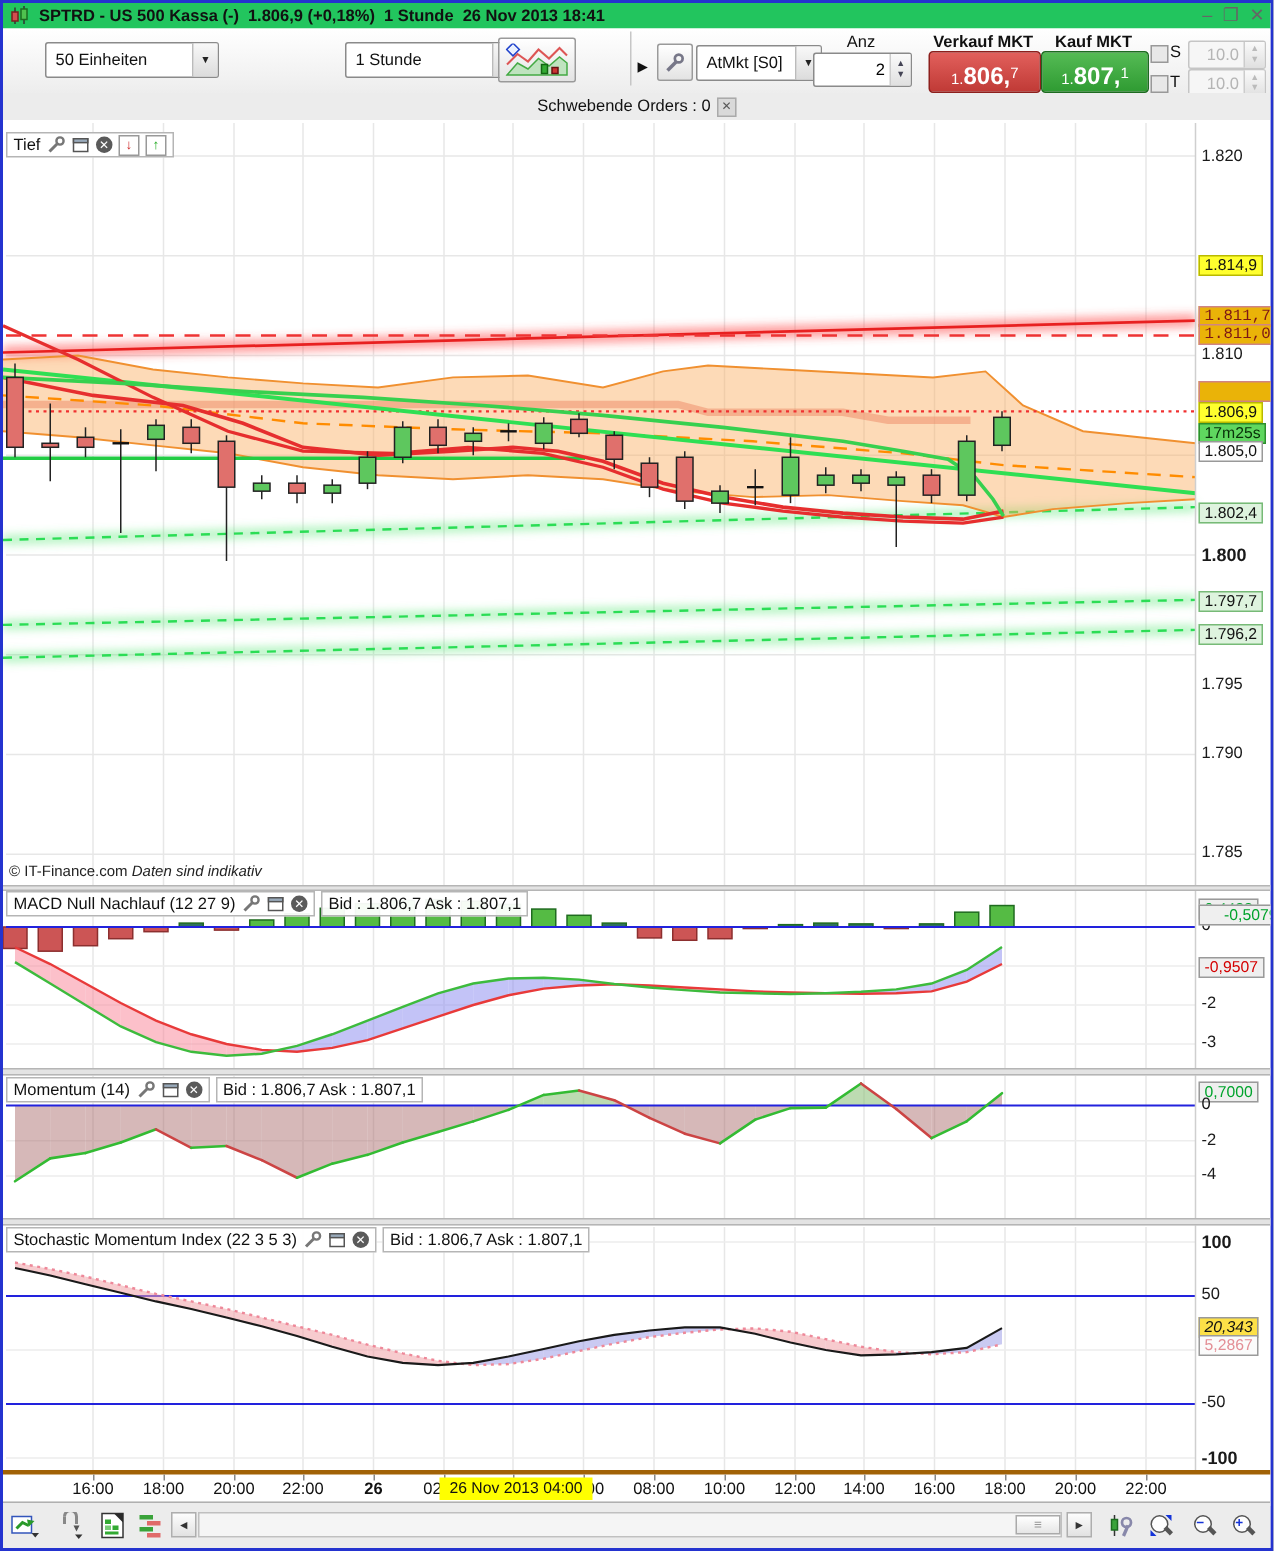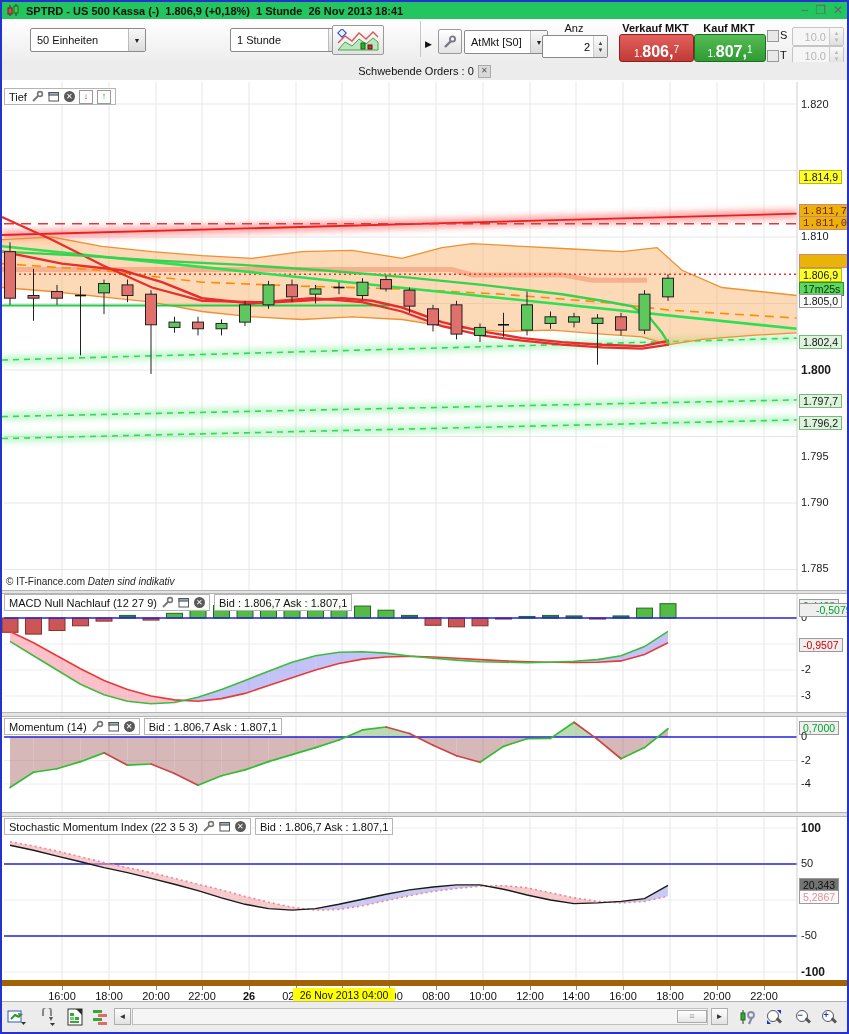--- a/index.html
+++ b/index.html
@@ -44,24 +44,24 @@
   .axl{position:absolute;left:799px;font-size:11px;color:#1a1a1a;z-index:4;white-space:nowrap;}
   .axl.bold{font-weight:bold;font-size:12px;}
   .badge{position:absolute;left:797px;font-size:10.5px;padding:0 3px;border:1px solid #999;height:12px;line-height:12px;z-index:4;white-space:nowrap;}
   .b-yellow{background:#ffff2e;border-color:#b9b900;color:#111;}
   .b-pink{background:#eab308;border-color:#cf8484;color:#7c1616;font-family:Liberation Mono, monospace;}
   .b-green{background:#5fd75f;border-color:#2d8f2d;color:#083008;}
   .b-lgreen{background:#def3de;border-color:#77ba77;color:#111;}
   .b-white{background:#fdfdfd;border-color:#999;color:#111;}
   .b-gval{background:#efefef;border-color:#9a9a9a;color:#00a32c;}
   .b-rval{background:#efefef;border-color:#9a9a9a;color:#d40000;}
-  .b-kval{background:#737373;border-color:#9a9a9a;color:#111;}
+  .b-kval{background:#fde047;border-color:#9a9a9a;color:#111;font-style:italic;}
   .b-pval{background:#fbfbfb;border-color:#9a9a9a;color:#e38f96;}
   
-  .timeaxis{position:absolute;left:0;top:978px;width:845px;height:21px;background:#fff;border-top:6px solid #a16207;z-index:5;}
+  .timeaxis{position:absolute;left:0;top:978px;width:845px;height:21px;background:#fff;border-top:3px solid #a16207;z-index:5;}
   .tlab{position:absolute;top:4px;font-size:11px;color:#111;transform:translateX(-50%);white-space:nowrap;}
   .tlab.bold{font-weight:bold;}
   .ttick{position:absolute;top:0;width:1px;height:4px;background:#888;}
   .ttip{position:absolute;top:2px;height:15px;background:#ffff00;font-size:10.5px;line-height:15px;text-align:center;color:#111;z-index:6;}
   
   .bottombar{position:absolute;left:0;top:999px;width:845px;height:31px;background:#ececec;border-top:1px solid #b0b0b0;z-index:6;}
   .bicon{position:absolute;top:5px;width:22px;height:20px;display:flex;align-items:center;justify-content:center;cursor:pointer;}
   .scrltrk{position:absolute;left:130px;top:6px;width:576px;height:17px;background:#f5f5f5;border:1px solid #c0c0c0;box-sizing:border-box;}
   .scrlbtn{position:absolute;top:6px;width:17px;height:17px;box-sizing:border-box;background:linear-gradient(#fdfdfd,#e2e2e2);border:1px solid #aeaeae;font-size:8px;color:#333;text-align:center;line-height:15px;cursor:pointer;}
   .thumb{position:absolute;left:544px;top:1px;width:30px;height:13px;background:linear-gradient(#ffffff,#e6e6e6);border:1px solid #aaa;box-sizing:border-box;text-align:center;font-size:9px;line-height:11px;color:#999;cursor:grab;}

